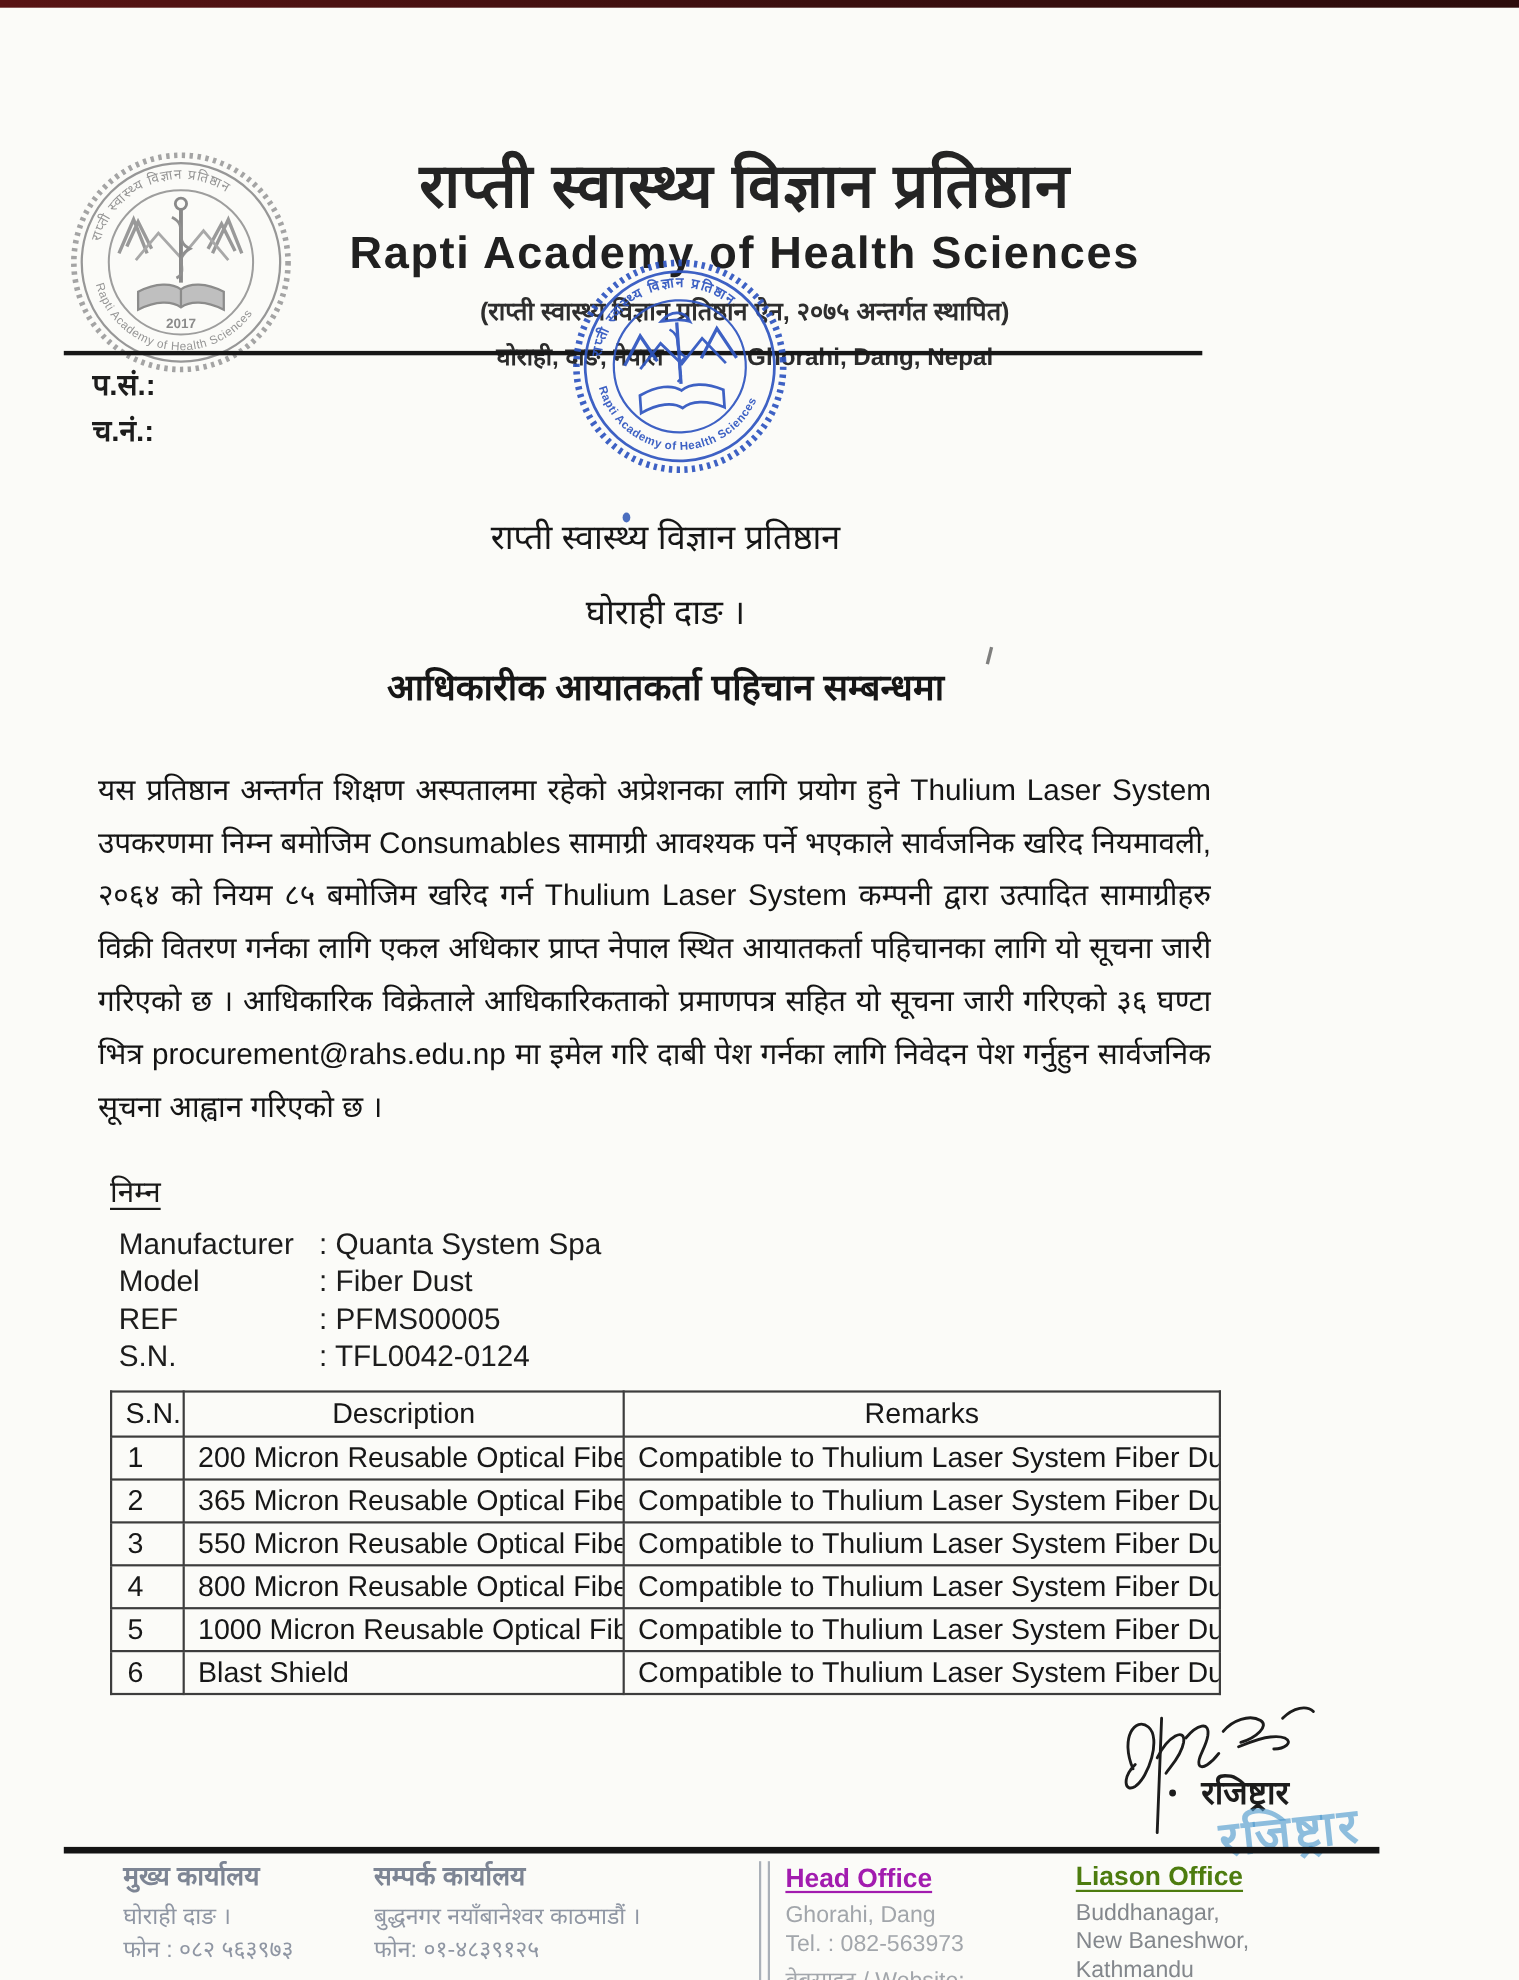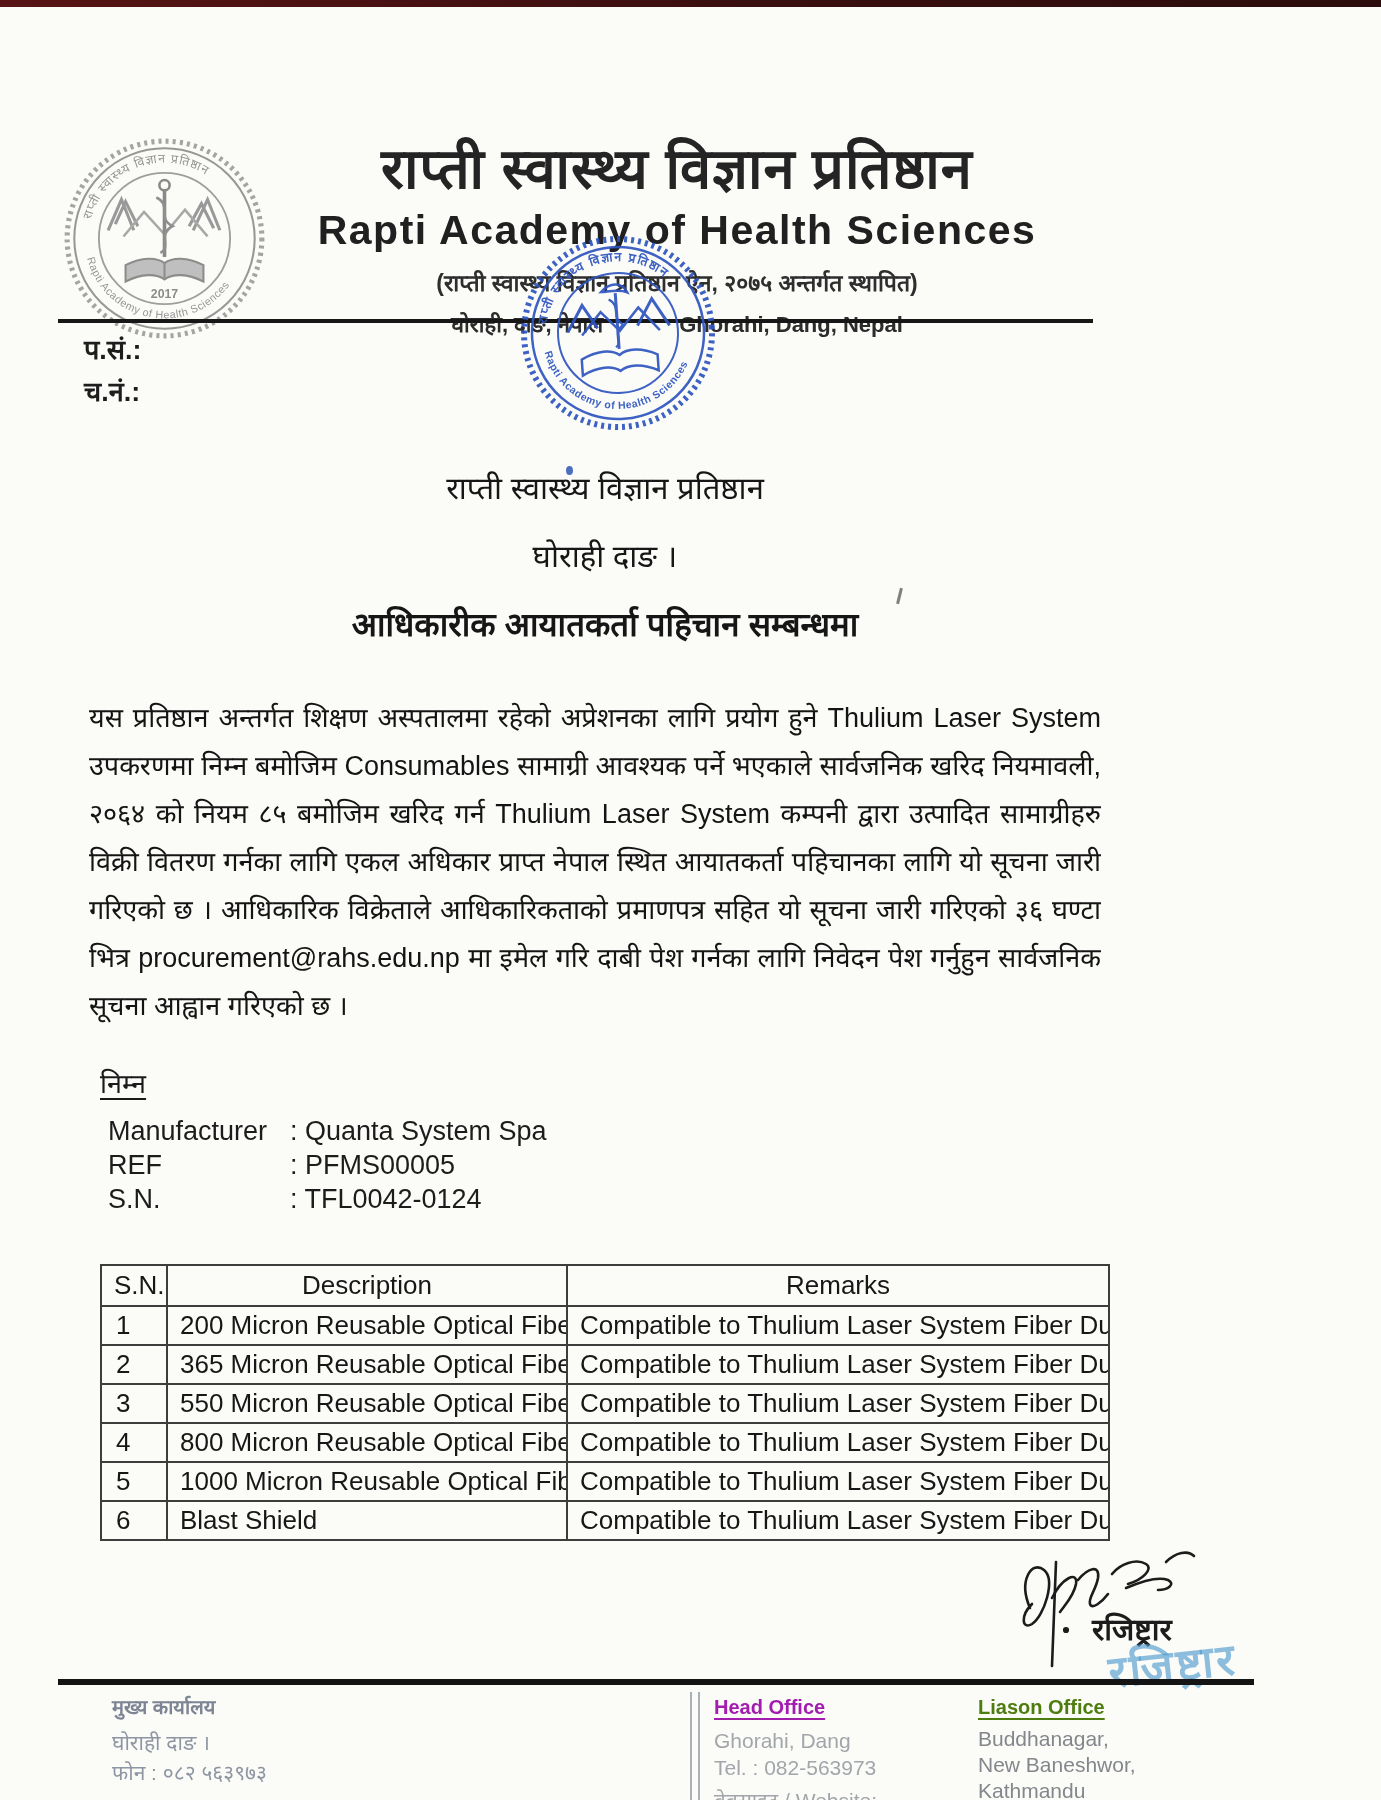--- a/index.html
+++ b/index.html
@@ -50,21 +50,21 @@
   table.items td.c-sn{text-align:left;padding-left:14px;}
   col.sn{width:66px;} col.desc{width:400px;} col.rem{width:542px;}
   
   .signature{position:absolute;left:1000px;top:1538px;width:210px;height:150px;}
   .sig-title{position:absolute;left:1092px;top:1608px;font-size:30px;font-weight:600;color:#1c1c1c;}
   .sig-stamp{position:absolute;left:1108px;top:1634px;font-size:44px;font-weight:700;
     color:rgba(72,150,205,.62);transform:rotate(-6deg);letter-spacing:3px;white-space:nowrap;}
   .thick-line{position:absolute;left:58px;top:1679px;width:1196px;height:6px;background:#141414;}
   
   .fcol{position:absolute;font-size:21px;line-height:30px;}
-  .fcol .fhead{font-size:20px;font-weight:700;margin-bottom:6px;}
+  .fcol .fhead{font-size:24px;font-weight:700;margin-bottom:6px;}
   .fcol1{left:112px;top:1692px;width:230px;color:#8f96a3;}
   .fcol1 .fhead{color:#7d8594;}
   .fcol2{left:340px;top:1692px;width:320px;color:#8f96a3;}
   .fcol2 .fhead{color:#7d8594;}
   .fdivider{position:absolute;left:690px;top:1692px;height:108px;width:6px;
     border-left:2px solid #aab0b8;border-right:2px solid #aab0b8;}
   .fcol3{left:714px;top:1694px;width:250px;color:#a2a6ab;line-height:27px;}
   .fcol3 .fhead{color:#a21caf;text-decoration:underline;text-underline-offset:4px;}
   .fcol4{left:978px;top:1694px;width:250px;color:#83878c;line-height:26px;}
   .fcol4 .fhead{color:#4d7c0f;text-decoration:underline;text-underline-offset:4px;}
@@ -148,20 +148,24 @@
   <div class="body-par">यस प्रतिष्ठान अन्तर्गत शिक्षण अस्पतालमा रहेको अप्रेशनका लागि प्रयोग हुने Thulium Laser System उपकरणमा निम्न बमोजिम Consumables सामाग्री आवश्यक पर्ने भएकाले सार्वजनिक खरिद नियमावली, २०६४ को नियम ८५ बमोजिम खरिद गर्न Thulium Laser System कम्पनी द्वारा उत्पादित सामाग्रीहरु विक्री वितरण गर्नका लागि एकल अधिकार प्राप्त नेपाल स्थित आयातकर्ता पहिचानका लागि यो सूचना जारी गरिएको छ । आधिकारिक विक्रेताले आधिकारिकताको प्रमाणपत्र सहित यो सूचना जारी गरिएको ३६ घण्टा भित्र procurement@rahs.edu.np मा इमेल गरि दाबी पेश गर्नका लागि निवेदन पेश गर्नुहुन सार्वजनिक सूचना आह्वान गरिएको छ ।</div>
 
   <div class="nimna">निम्न</div>
 
   <div class="product">
     <div class="row">
       <span class="lbl">Manufacturer</span>
       <span class="val">: Quanta System Spa</span>
     </div>
     <div class="row">
+      <span class="lbl">Model</span>
+      <span class="val">: Fiber Dust</span>
+    </div>
+    <div class="row">
       <span class="lbl">REF</span>
       <span class="val">: PFMS00005</span>
     </div>
     <div class="row">
       <span class="lbl">S.N.</span>
       <span class="val">: TFL0042-0124</span>
     </div>
   </div>
 
   <table class="items">
@@ -227,20 +231,25 @@
   <div class="sig-stamp">रजिष्ट्रार</div>
 
   <div class="thick-line"></div>
 
   <div class="fcol fcol1">
     <div class="fhead">मुख्य कार्यालय</div>
     <div>घोराही दाङ ।</div>
     <div>फोन : ०८२ ५६३९७३</div>
   </div>
 
+  <div class="fcol fcol2">
+    <div class="fhead">सम्पर्क कार्यालय</div>
+    <div>बुद्धनगर नयाँबानेश्वर काठमाडौं ।</div>
+    <div>फोन: ०१-४८३९१२५</div>
+  </div>
 
   <div class="fdivider"></div>
 
   <div class="fcol fcol3">
     <div class="fhead">Head Office</div>
     <div>Ghorahi, Dang</div>
     <div>Tel. : 082-563973</div>
     <div class="gap"></div>
     <div>वेबसाइट / Website:</div>
   </div>

